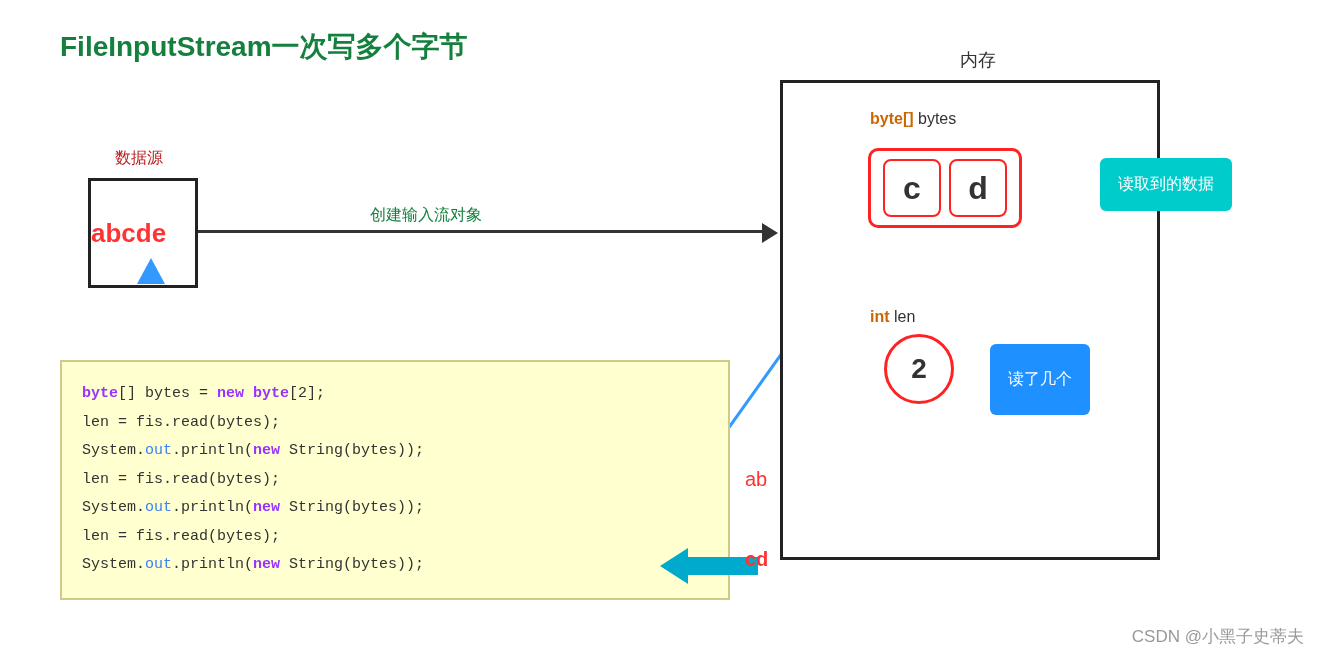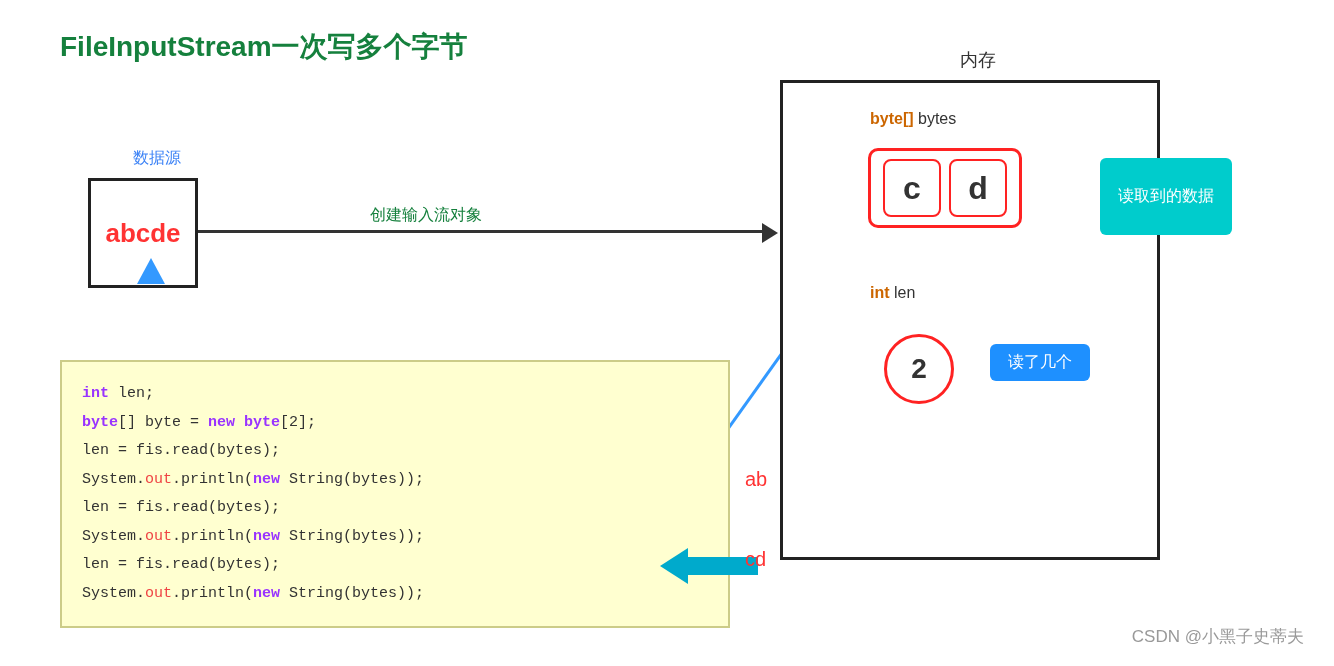--- a/index.html
+++ b/index.html
@@ -21,36 +21,35 @@
       font-weight: bold;
       color: #15803d;
     }
 
     
     .datasource-label {
       position: absolute;
       top: 148px;
       left: 115px;
       font-size: 16px;
-      color: #3b82f6;
-      margin-left: 18px;
+      color: #b91c1c;
     }
 
     
     .datasource-box {
       position: absolute;
       top: 178px;
       left: 88px;
       width: 110px;
       height: 110px;
       border: 3px solid #222;
       background: #fff;
       display: flex;
       align-items: center;
-      justify-content: center;
+      justify-content: flex-start;
     }
 
     .datasource-text {
       font-size: 26px;
       font-weight: bold;
       color: #FF3333;
     }
 
     
     .arrow-up-in-box {
@@ -154,30 +153,30 @@
     }
 
     
     .read-data-btn {
       position: absolute;
       top: 158px;
       left: 1100px;
       background: #00CCCC;
       color: #fff;
       font-size: 16px;
-      padding: 28px 18px;
+      padding: 16px 18px;
       border-radius: 6px;
       white-space: nowrap;
       text-align: center;
     }
 
     
     .int-len-label {
       position: absolute;
-      top: 284px;
+      top: 308px;
       left: 870px;
       font-size: 16px;
       color: #333;
     }
 
     .int-bold {
       font-weight: bold;
       color: #CC6600;
     }
 
@@ -199,60 +198,60 @@
     }
 
     
     .read-count-btn {
       position: absolute;
       top: 344px;
       left: 990px;
       background: #1E90FF;
       color: #fff;
       font-size: 16px;
-      padding: 8px 18px;
+      padding: 25px 18px;
       border-radius: 6px;
       white-space: nowrap;
     }
 
     
     .code-box {
       position: absolute;
       top: 360px;
       left: 60px;
       width: 670px;
       background: #FFFFD0;
       border: 2px solid #CCCC88;
       padding: 18px 20px;
       font-family: 'Courier New', monospace;
       font-size: 15px;
       line-height: 1.9;
     }
 
     .code-keyword { color: #9933FF; font-weight: bold; }
-    .code-out { color: #ef4444; }
+    .code-out { color: #3b82f6; }
     .code-normal { color: #333; }
 
     
     .ab-label {
       position: absolute;
       top: 468px;
       left: 745px;
       font-size: 20px;
       font-weight: normal;
       color: #FF3333;
     }
 
     
     .cd-label {
       position: absolute;
       top: 548px;
       left: 745px;
       font-size: 20px;
-      font-weight: normal;
+      font-weight: bold;
       color: #FF3333;
     }
 
     
     .cd-arrow {
       position: absolute;
       top: 548px;
       left: 660px;
       display: flex;
       align-items: center;
@@ -340,24 +339,21 @@
   <span class="int-bold">int</span>
   <span> len</span>
 </div>
 
 <div class="value-circle">2</div>
 
 <div class="read-count-btn">读了几个</div>
 
 <div class="code-box">
   <div>
-    <span class="code-keyword">int</span><span class="code-normal"> len;</span>
-  </div>
-  <div>
-    <span class="code-keyword">byte</span><span class="code-normal">[] byte = </span><span class="code-keyword">new</span><span class="code-normal"> </span><span class="code-keyword">byte</span><span class="code-normal">[2];</span>
+    <span class="code-keyword">byte</span><span class="code-normal">[] bytes = </span><span class="code-keyword">new</span><span class="code-normal"> </span><span class="code-keyword">byte</span><span class="code-normal">[2];</span>
   </div>
   <div>
     <span class="code-normal">len = fis.read(bytes);</span>
   </div>
   <div>
     <span class="code-normal">System.</span><span class="code-out">out</span><span class="code-normal">.println(</span><span class="code-keyword">new</span><span class="code-normal"> String(bytes));</span>
   </div>
   <div>
     <span class="code-normal">len = fis.read(bytes);</span>
   </div>

